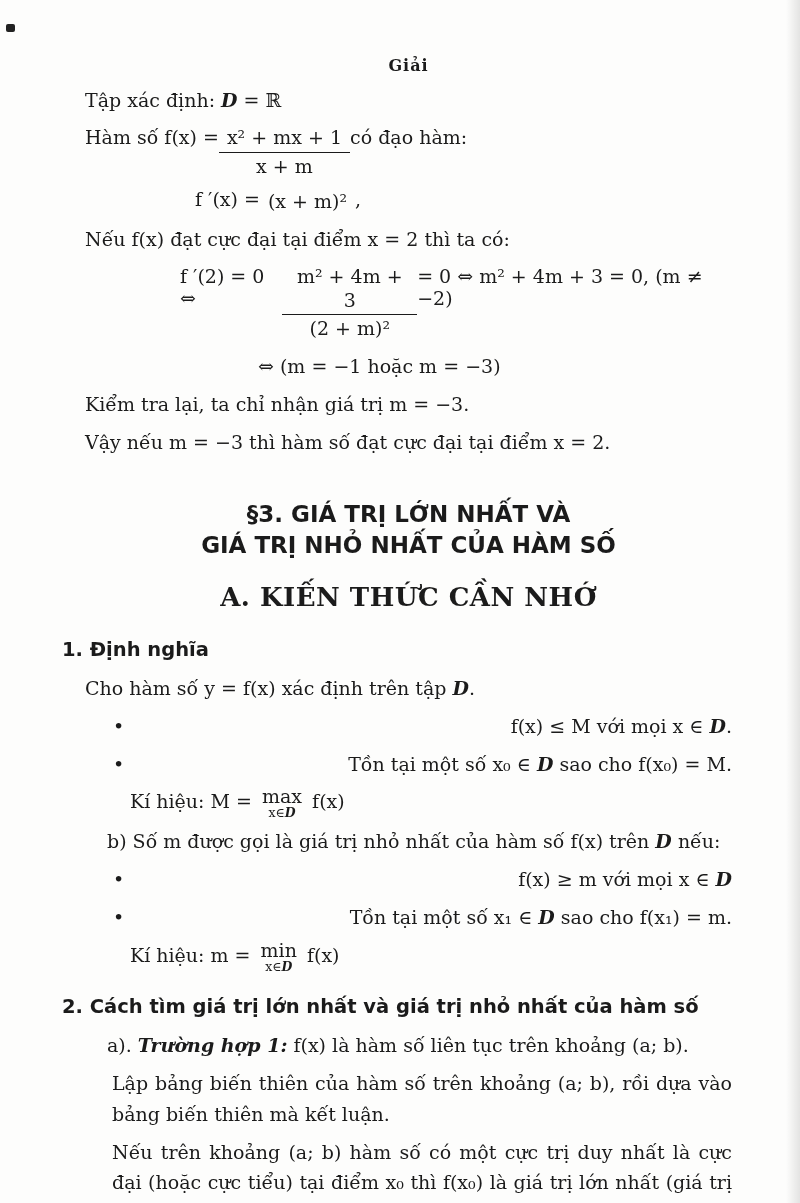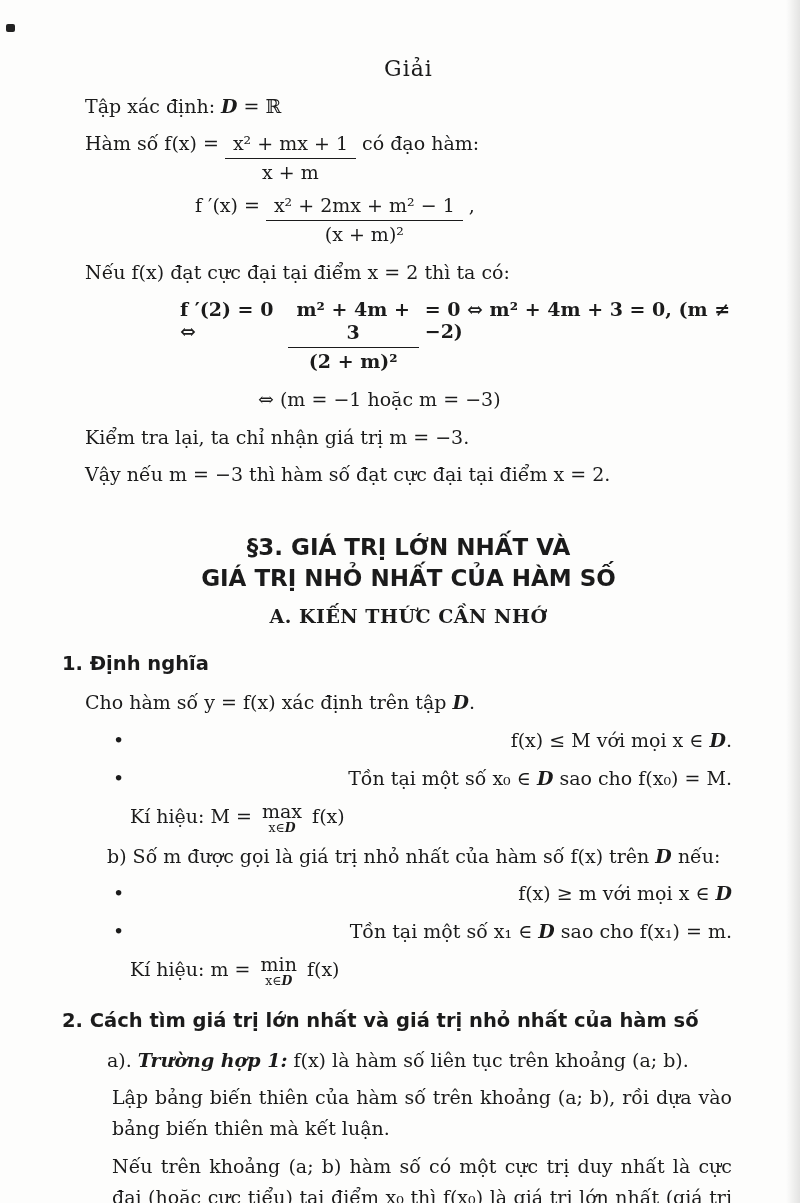--- a/index.html
+++ b/index.html
@@ -21,51 +21,51 @@
   .edge-shade{
     position:absolute;top:0;right:0;width:14px;height:100%;
     background:linear-gradient(to right,rgba(0,0,0,0),rgba(0,0,0,0.10));
     pointer-events:none;
   }
   .speck{position:absolute;left:6px;top:24px;width:9px;height:8px;background:#222;border-radius:2px;}
   p{margin:7px 0;}
   .ln{font-size:19px;line-height:1.62;}
   .just{text-align:justify;}
   .title{
-    text-align:center;font-weight:normal;font-size:22px;margin:0 0 10px 0;letter-spacing:1px;
+    text-align:center;font-weight:bold;font-size:16px;margin:0 0 10px 0;letter-spacing:1px;
   }
   .mathline{display:flex;align-items:flex-start;font-size:19px;margin:10px 0;}
-  .frac{display:inline-block;vertical-align:middle;text-align:center;margin:0 6px;line-height:1.25;}
+  .frac{display:inline-block;vertical-align:middle;text-align:center;margin:0 0;line-height:1.25;}
   .frac .num{display:block;padding:0 8px 2px 8px;border-bottom:1.6px solid #1b1b1b;}
   .frac .den{display:block;padding:2px 8px 0 8px;}
   .sd{font-family:"DejaVu Serif",serif;font-style:italic;font-weight:bold;}
   .opstack{display:inline-block;vertical-align:middle;text-align:center;line-height:1.05;margin:0 4px;}
   .opstack .op{display:block;}
   .opstack .under{display:block;font-size:12.5px;margin-top:-1px;}
   .section-heading{
     text-align:center;margin:42px 0 6px 0;
     font-family:"DejaVu Sans","Liberation Sans",sans-serif;
     font-weight:bold;font-size:23px;line-height:1.35;
   }
   .section-heading .h3line{
     font-family:"DejaVu Serif","Liberation Serif",serif;
-    font-size:19px;display:block;margin-top:10px;letter-spacing:0.5px;
+    font-size:26px;display:block;margin-top:19px;letter-spacing:0.5px;
   }
   .item-title{
     font-family:"DejaVu Sans","Liberation Sans",sans-serif;
     font-weight:bold;font-size:19.5px;margin:18px 0 8px -23px;
   }
   .ind1{margin-left:22px;}
   .ind2{margin-left:27px;}
   .bullet{margin-left:28px;position:relative;padding-left:18px;text-align:right;}
   .bullet::before{content:"•";position:absolute;left:0;top:0;}
   .kihieu{margin-left:45px;}
   .bolditalic{font-weight:bold;font-style:italic;}
   .indent-math1{margin-left:110px;}
-  .indent-math2{margin-left:95px;font-weight:bold;}
+  .indent-math2{margin-left:95px;}
   .indent-math3{margin-left:173px;}
 </style>
 </head>
 <body>
 
 <main class="page">
   <span class="speck"></span>
   <span class="edge-shade"></span>
 
   <p class="title">Giải</p>
@@ -79,21 +79,20 @@
     <span class="frac">
       <span class="num">x² + mx + 1</span>
       <span class="den">x + m</span>
     </span>
     <span> có đạo hàm:</span>
   </div>
 
   <div class="mathline indent-math1">
     <span>f ′(x) = </span>
     <span class="frac">
-      <span class="num">x² + 2mx + m² − 1</span>
       <span class="den">(x + m)²</span>
     </span>
     <span> ,</span>
   </div>
 
   <p class="ln">Nếu f(x) đạt cực đại tại điểm x = 2 thì ta có:</p>
 
   <div class="mathline indent-math2">
     <span>f ′(2) = 0 ⇔ </span>
     <span class="frac">

